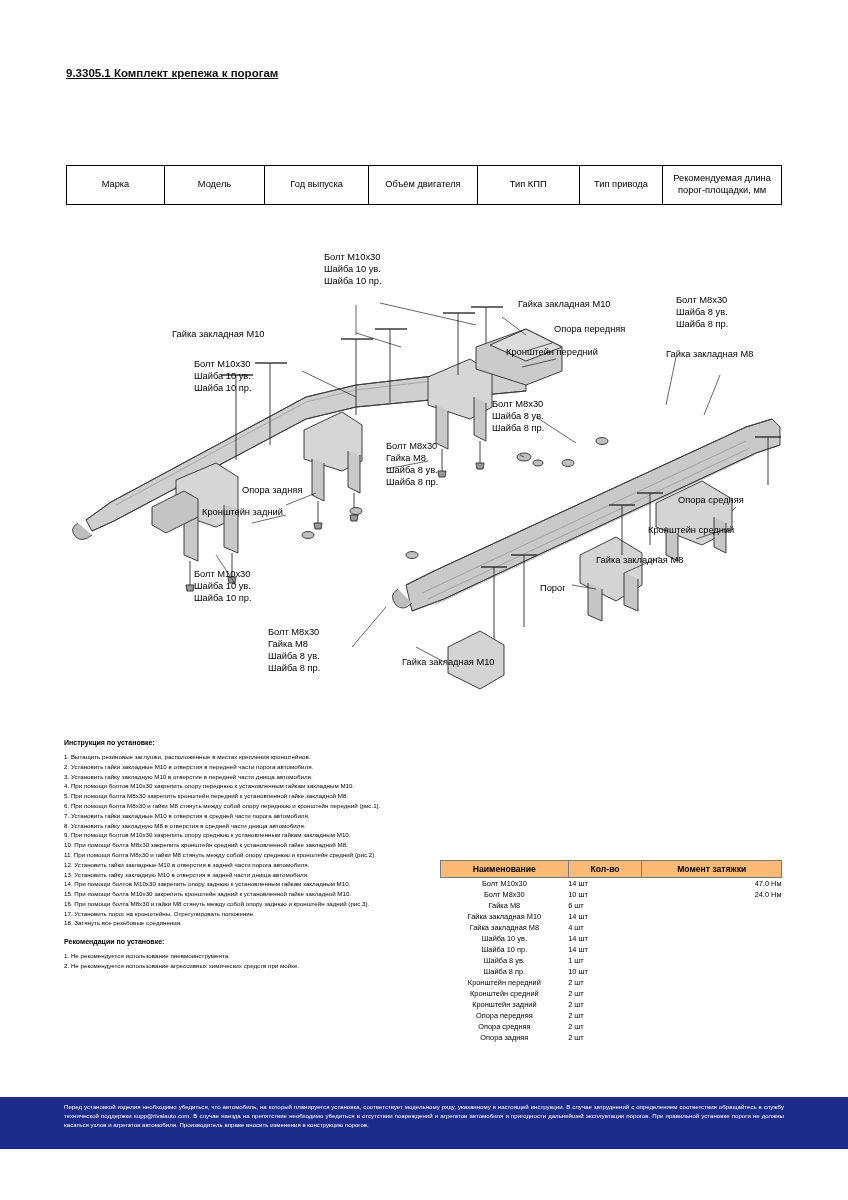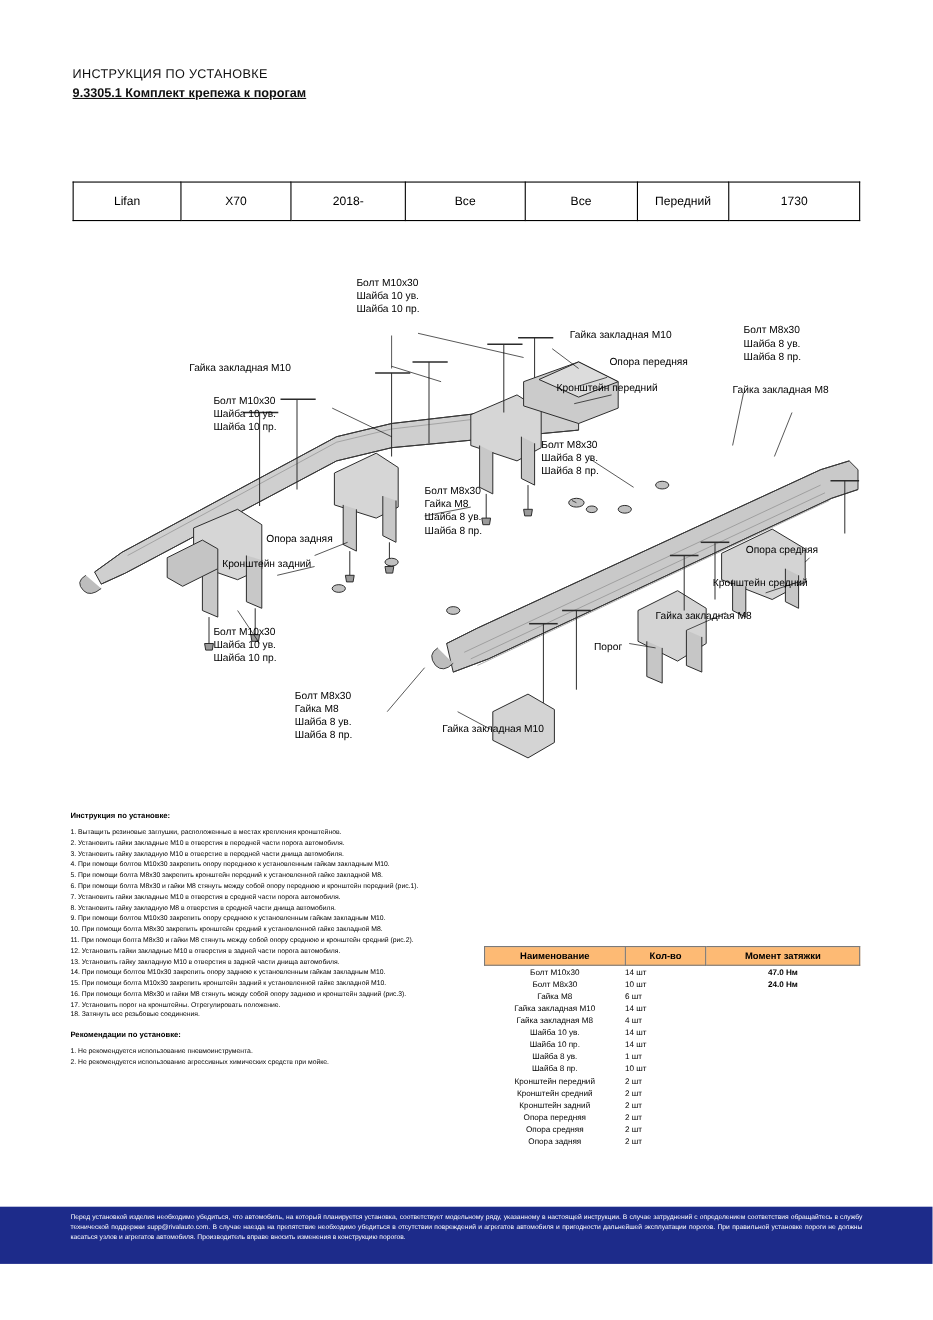--- a/index.html
+++ b/index.html
@@ -144,21 +144,21 @@
     text-align: center;
   }
   .parts-table td {
     border: none;
     padding: 0;
     height: 11px;
     font-size: 7.4px;
   }
   .parts-table td.name { text-align: center; width: 128px; }
   .parts-table td.qty { text-align: left; width: 74px; }
-  .parts-table td.torque { text-align: center; width: 140px; font-weight: bold; }
+  .parts-table td.torque { text-align: right; width: 140px; }
 
   
   .warn {
     position: absolute;
     left: 0;
     top: 1097px;
     width: 848px;
     height: 52px;
     background: #1d2b8a;
     color: #ffffff;
@@ -168,43 +168,42 @@
     box-sizing: border-box;
   }
   .warn p { margin: 0; text-align: justify; }
 </style>
 </head>
 <body>
 
 <div class="page">
 
   <div class="header">
-    <div class="line1">ИНСТРУКЦИЯ ПО УСТАНОВКЕ</div>
     <div class="line2">9.3305.1 Комплект крепежа к порогам</div>
   </div>
 
   <table class="spec-table">
     <colgroup>
       <col class="c1">
         <col class="c2">
         <col class="c3">
         <col class="c4">
         <col class="c5">
         <col class="c6">
         <col class="c7">
     </colgroup>
     <tbody>
-    <tr class="body">
-      <td>Lifan</td>
-      <td>X70</td>
-      <td>2018-</td>
-      <td>Все</td>
-      <td>Все</td>
-      <td>Передний</td>
-      <td>1730</td>
+        <tr class="head">
+      <td>Марка</td>
+      <td>Модель</td>
+      <td>Год выпуска</td>
+      <td>Объём двигателя</td>
+      <td>Тип КПП</td>
+      <td>Тип привода</td>
+      <td>Рекомендуемая длина порог-площадки, мм</td>
     </tr>
   </tbody>
     </table>
 
   <div class="diagram">
     <svg width="740" height="450" viewBox="0 0 740 450">
       <g fill="none" stroke="#2b2b2b" stroke-width="0.9">
 
         <path d="M30 265 L55 247 L250 142 L300 130 L455 112 L470 120 L470 136 L300 152 L250 164 L58 266 L36 276 Z" fill="#cfcfcf"></path>
         <path d="M30 265 L55 247 L250 142 L300 130 L455 112" stroke="#3a3a3a"></path>

